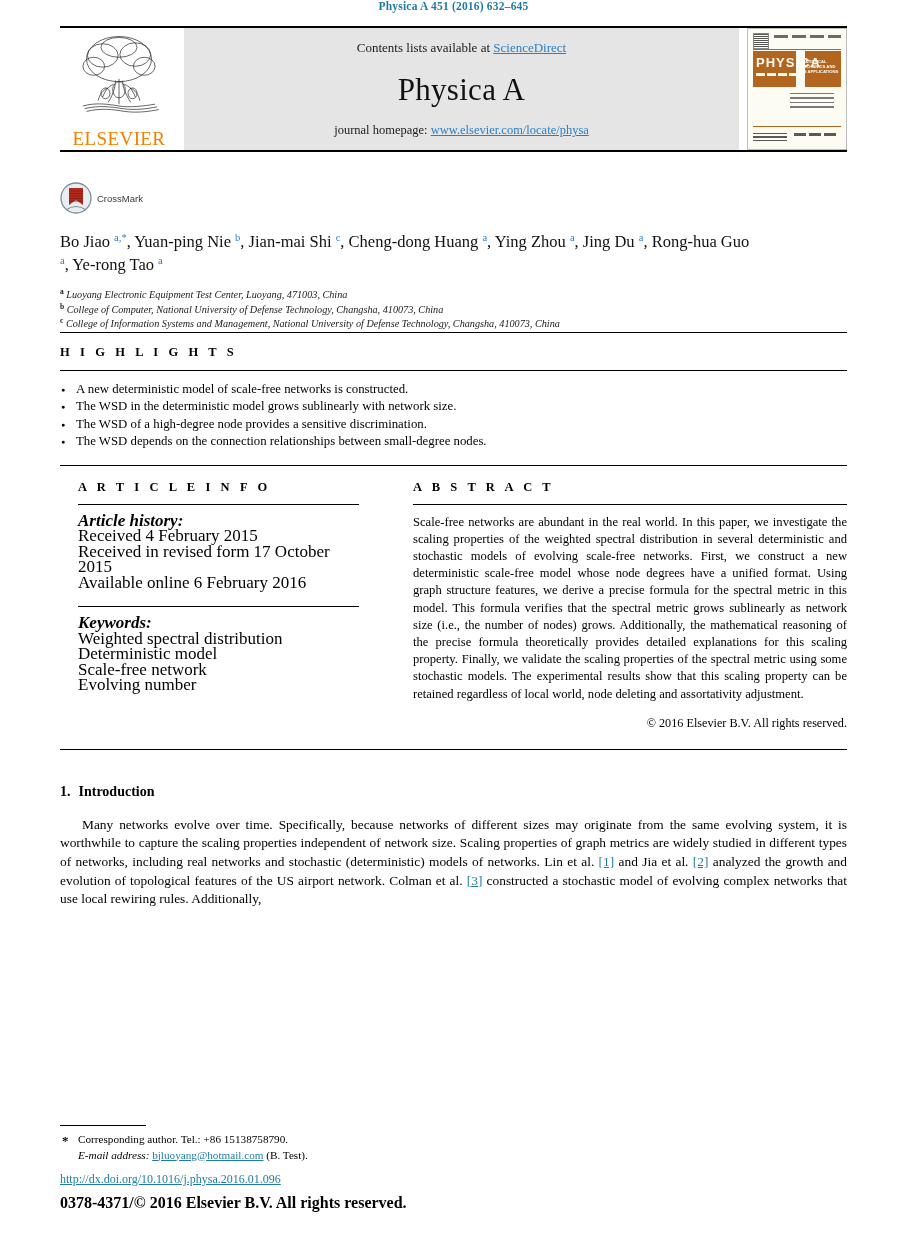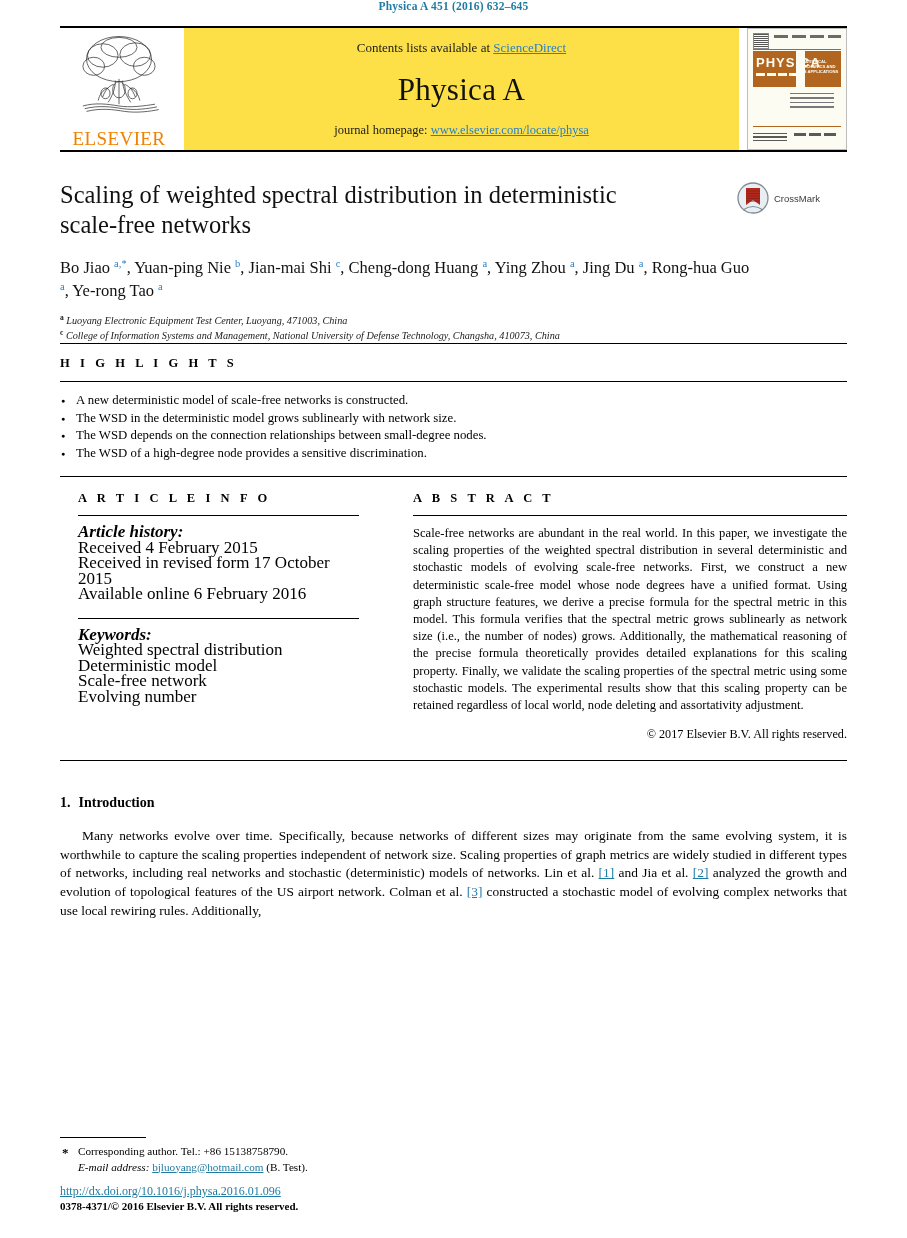--- a/index.html
+++ b/index.html
@@ -60,21 +60,21 @@
   .elsevier-word {
     font-family: "Liberation Serif", serif;
     font-size: 19px;
     letter-spacing: 0.4px;
     color: #F08000;
     margin-top: 1px;
     font-weight: normal;
   }
   .center-block {
     flex: 1 1 auto;
-    background: #fde047;
+    background: #e5e5e5;
     display: flex;
     flex-direction: column;
     align-items: center;
     justify-content: space-between;
     padding: 12px 0 12px 0;
     box-sizing: border-box;
     margin-left: 6px;
     margin-right: 8px;
   }
   .contents-line {
@@ -353,23 +353,23 @@
   .fn-em { font-style: italic; }
   .fn-link { color: #1f7ba3; }
   .doi-line {
     font-family: "Liberation Serif", serif;
     font-size: 12px;
     color: #1f7ba3;
     margin-top: 9px;
   }
   .issn-line {
     font-family: "Liberation Serif", serif;
-    font-size: 11px;
-    font-weight: bold;
-    margin-top: 1px;
+    font-size: 16px;
+    font-weight: bold;
+    margin-top: 7px;
   }
 </style>
 </head>
 <body>
 
 <div class="page">
 
   <div class="runhead">Physica A 451 (2016) 632–645</div>
 
   <div class="masthead-rule-top"></div>
@@ -426,23 +426,20 @@
         <div class="cov-bottomrule"></div>
         <div class="cov-footer"></div>
         <div class="cov-footer2"></div>
       </div>
     </div>
 
   </div>
   <div class="masthead-rule-bottom"></div>
 
   <div class="title-area">
-    <div class="title-col">
-      <h1 class="art-title">Scaling of weighted spectral distribution in deterministic scale-free networks</h1>
-    </div>
     <div class="crossmark">
       <svg width="32" height="32" viewBox="0 0 32 32">
         <circle cx="16" cy="16" r="15" fill="#e9eef2" stroke="#7d8a93" stroke-width="1.3"></circle>
         <path d="M9 6 h14 v17 l-7 -5 l-7 5 z" fill="#b5281e"></path>
         <g stroke="#8e1f17" stroke-width="0.9">
           <line x1="9" y1="9" x2="23" y2="9"></line>
           <line x1="9" y1="11.5" x2="23" y2="11.5"></line>
           <line x1="9" y1="14" x2="23" y2="14"></line>
           <line x1="9" y1="16.5" x2="23" y2="16.5"></line>
           <line x1="9" y1="19" x2="23" y2="19"></line>
@@ -450,31 +447,32 @@
         <path d="M6 28 q10 -7 20 0" fill="none" stroke="#7d8a93" stroke-width="1.2"></path>
       </svg>
       <span class="cm-label">CrossMark</span>
     </div>
   </div>
 
   <div class="authors">Bo Jiao <sup class="aff-mark">a,*</sup>, Yuan-ping Nie <sup class="aff-mark">b</sup>, Jian-mai Shi <sup class="aff-mark">c</sup>, Cheng-dong Huang <sup class="aff-mark">a</sup>, Ying Zhou <sup class="aff-mark">a</sup>, Jing Du <sup class="aff-mark">a</sup>, Rong-hua Guo <sup class="aff-mark">a</sup>, Ye-rong Tao <sup class="aff-mark">a</sup></div>
 
   <div class="affils">
     <div><span class="sup">a</span> <span>Luoyang Electronic Equipment Test Center, Luoyang, 471003, China</span></div>
+    <div><span class="sup">b</span> <span>College of Computer, National University of Defense Technology, Changsha, 410073, China</span></div>
     <div><span class="sup">c</span> <span>College of Information Systems and Management, National University of Defense Technology, Changsha, 410073, China</span></div>
   </div>
 
   <hr class="thin sec-rule-top">
   <div class="sec-head">H I G H L I G H T S</div>
   <hr class="med">
   <ul class="hl-list">
     <li>A new deterministic model of scale-free networks is constructed.</li>
     <li>The WSD in the deterministic model grows sublinearly with network size.</li>
+    <li>The WSD of a high-degree node provides a sensitive discrimination.</li>
     <li>The WSD depends on the connection relationships between small-degree nodes.</li>
-    <li>The WSD of a high-degree node provides a sensitive discrimination.</li>
   </ul>
   <hr class="thin">
 
   <div class="info-area">
 
     <div class="info-col">
       <div class="sub-head">A R T I C L E    I N F O</div>
       <hr class="med">
       <div class="info-body">
         <span class="it">Article history:</span>
@@ -491,21 +489,21 @@
           <div>Scale-free network</div>
           <div>Evolving number</div>
         </div>
       </div>
     </div>
 
     <div class="abs-col">
       <div class="sub-head">A B S T R A C T</div>
       <hr class="med">
       <div class="abs-body">Scale-free networks are abundant in the real world. In this paper, we investigate the scaling properties of the weighted spectral distribution in several deterministic and stochastic models of evolving scale-free networks. First, we construct a new deterministic scale-free model whose node degrees have a unified format. Using graph structure features, we derive a precise formula for the spectral metric in this model. This formula verifies that the spectral metric grows sublinearly as network size (i.e., the number of nodes) grows. Additionally, the mathematical reasoning of the precise formula theoretically provides detailed explanations for this scaling property. Finally, we validate the scaling properties of the spectral metric using some stochastic models. The experimental results show that this scaling property can be retained regardless of local world, node deleting and assortativity adjustment.</div>
-      <div class="abs-copy">© 2017 Elsevier B.V. All rights reserved.</div>
+      <div class="abs-copy">© 2016 Elsevier B.V. All rights reserved.</div>
     </div>
 
   </div>
 
   <hr class="thin" style="margin-top:18px">
 
   <div class="intro-head">
     <span class="num">1.</span><span>Introduction</span>
   </div>
   <p class="intro-body">

